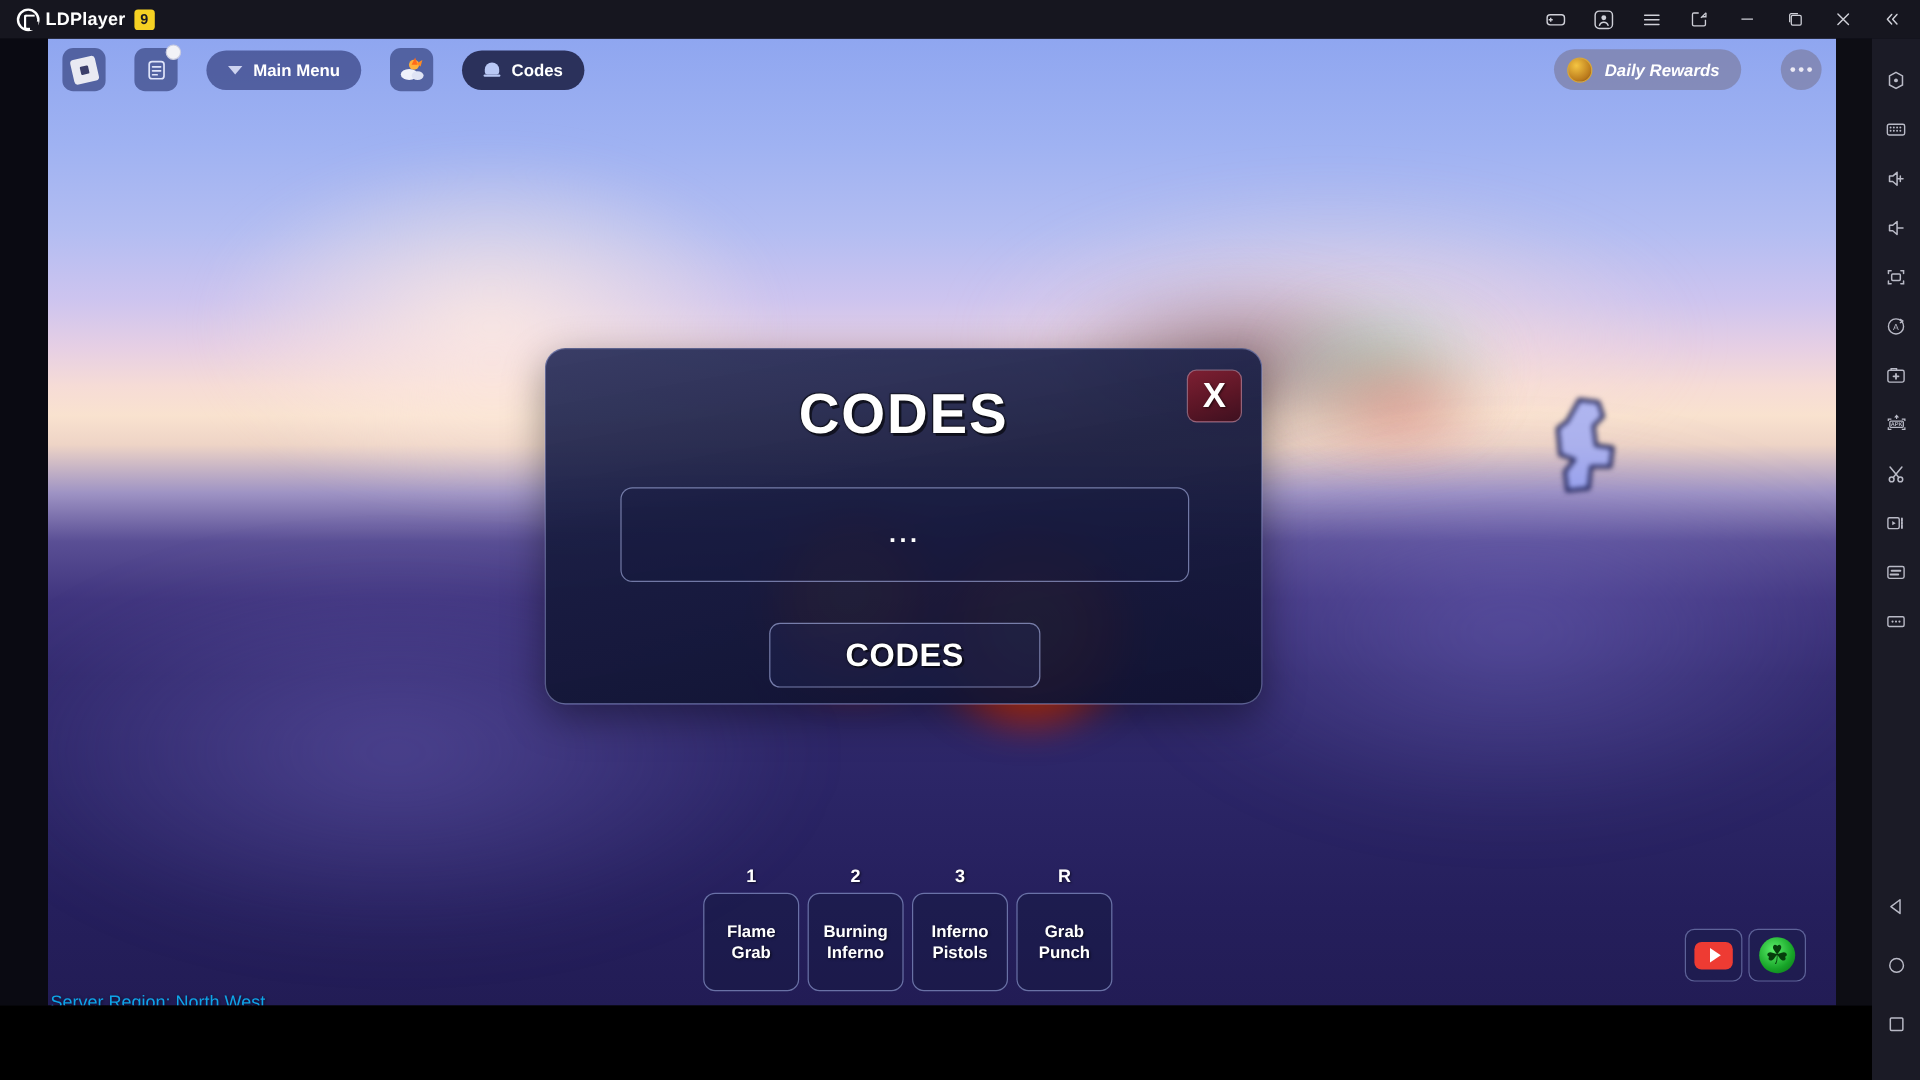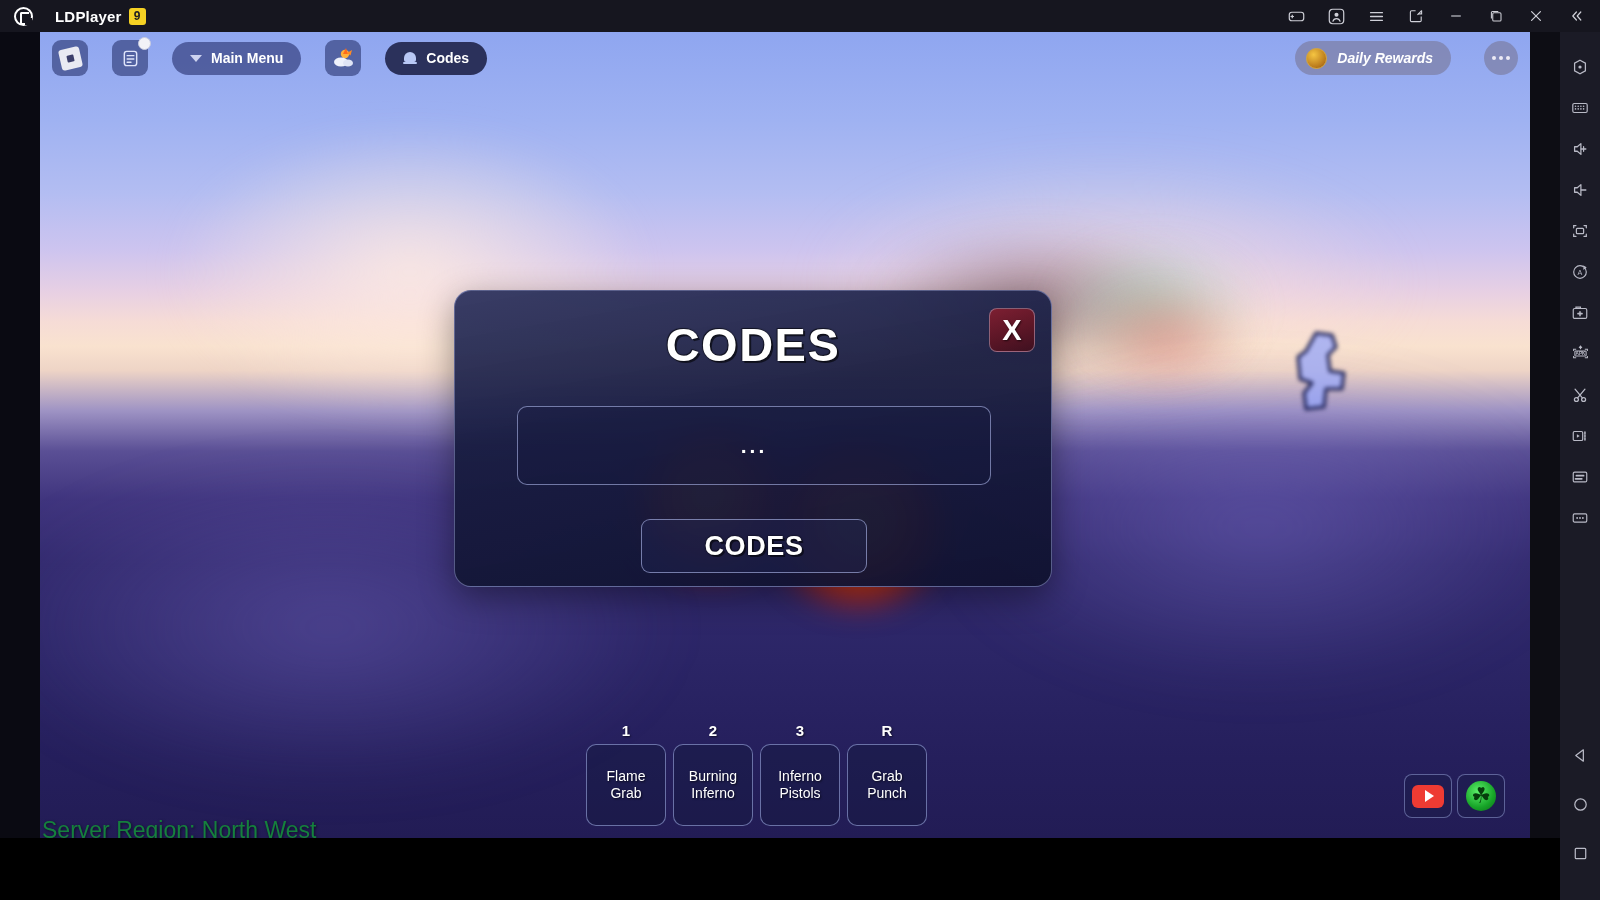--- a/index.html
+++ b/index.html
@@ -25,21 +25,21 @@
     content: ""; position: absolute; left: 4px; top: 3px;
     width: 7px; height: 9px; border-radius: 2px 0 0 2px;
     border: 2px solid #fff; border-right: none;
   }
   .ld-logo::after {
     content: ""; position: absolute; right: -1px; bottom: -1px;
     width: 7px; height: 7px; background: #16161f;
     transform: rotate(0deg);
   }
   .ld-name {
-    color: #ffffff; font-size: 15px; font-weight: bold; margin-left: 22px;
+    color: #ffffff; font-size: 15px; font-weight: bold; margin-left: 5px;
     letter-spacing: .2px;
     text-align: right;
   }
   .ld-badge {
     margin-left: 7px; background: #f5d123; color: #1a1a22;
     font-size: 12px; font-weight: bold; border-radius: 3px;
     width: 17px; height: 17px; display: flex; align-items: center;
     justify-content: center; line-height: 1;
   }
   .tb-spacer { flex: 1 1 auto; }
@@ -244,27 +244,27 @@
     background: rgba(20,24,62,.45);
     display: flex; flex-direction: column; align-items: center;
     justify-content: center; gap: 1px; position: relative;
   }
   .ability .key {
     position: absolute; top: -23px; left: 0; right: 0; text-align: center;
     color: #ffffff; font-size: 15px; font-weight: bold;
     text-shadow: 1px 1px 2px rgba(0,0,0,.6);
   }
   .ability .nm {
-    color: #ffffff; font-size: 14px; font-weight: normal; line-height: 1.12;
+    color: #ffffff; font-size: 14px; font-weight: bold; line-height: 1.12;
     text-align: center; text-shadow: 1px 1px 2px rgba(0,0,0,.65);
   }
 
   .server-region {
-    position: absolute; left: 2px; bottom: -6px; color: #15803d;
-    font-size: 23px; z-index: 12;
+    position: absolute; left: 2px; bottom: -6px; color: #0ea5e9;
+    font-size: 15px; z-index: 12;
     text-shadow: 1px 1px 3px rgba(0,0,0,.6);
   }
 
   
   .float-btns {
     position: absolute; right: 25px; bottom: 20px; display: flex; gap: 5px; z-index: 14;
   }
   .float-btn {
     width: 48px; height: 44px; border-radius: 8px;
     border: 1px solid rgba(170,185,240,.45);

